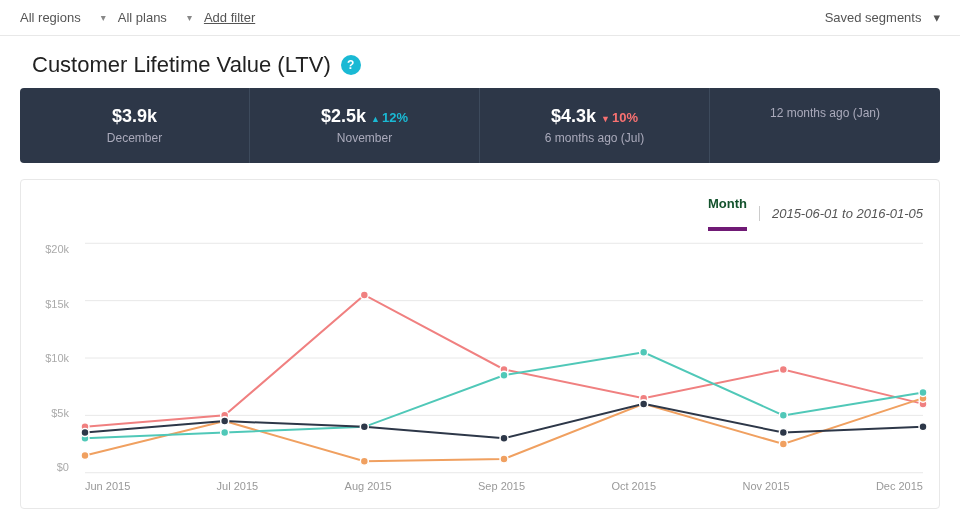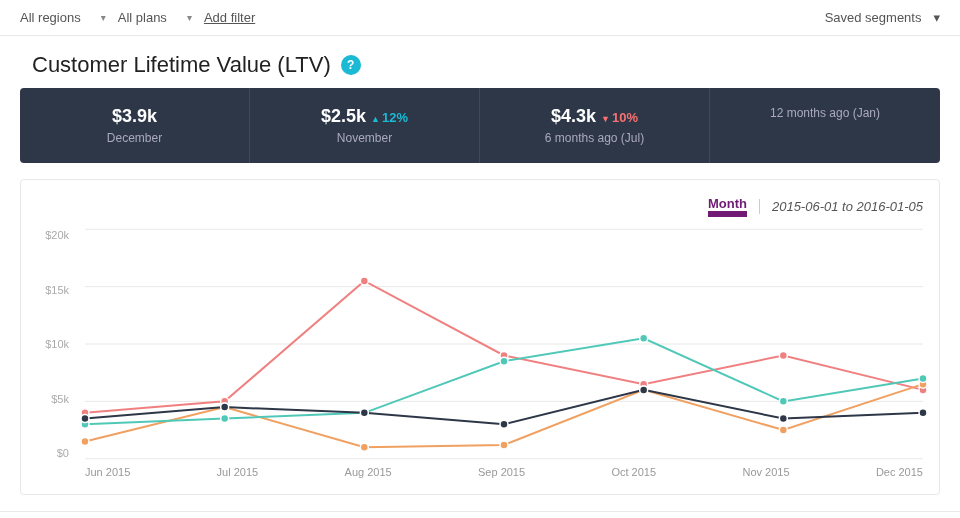--- a/index.html
+++ b/index.html
@@ -46,21 +46,21 @@
 
     .chart-section {
       margin: 16px 20px 0; border: 1px solid #e8e8e8; border-radius: 4px; padding: 16px;
     }
     .chart-controls {
       display: flex; align-items: center; justify-content: flex-end;
       gap: 12px; margin-bottom: 12px;
     }
     .period-btn {
       background: none; border: none; cursor: pointer; font-size: 13px;
-      color: #701a75; border-bottom: 6px solid #701a75; padding-bottom: 0; font-weight: 600;
+      color: #14532d; border-bottom: 4px solid #701a75; padding-bottom: 16px; font-weight: 600;
     }
     .date-range { font-size: 13px; color: #555; border-left: 1px solid #ccc; padding-left: 12px; font-style: italic; }
 
     .bottom-bar {
       display: flex; align-items: center; justify-content: space-between;
       padding: 12px 20px; border-top: 1px solid #e8e8e8; margin-top: 16px;
     }
   </style>
 </head>
 <body>

